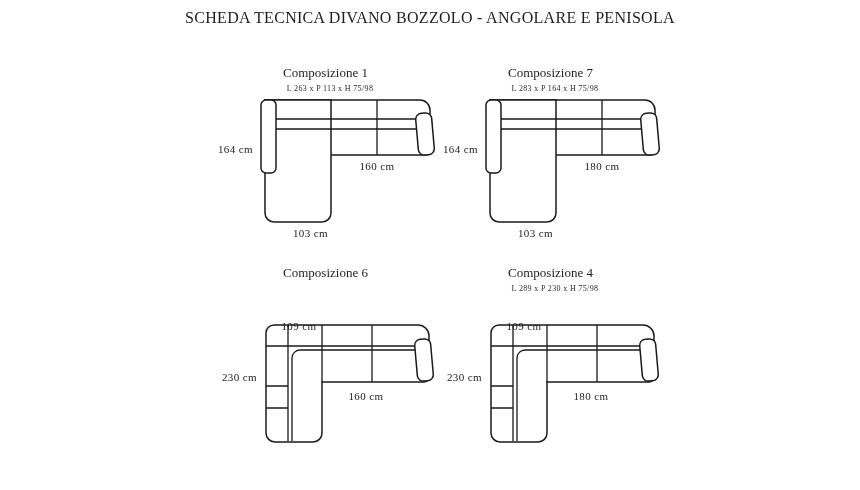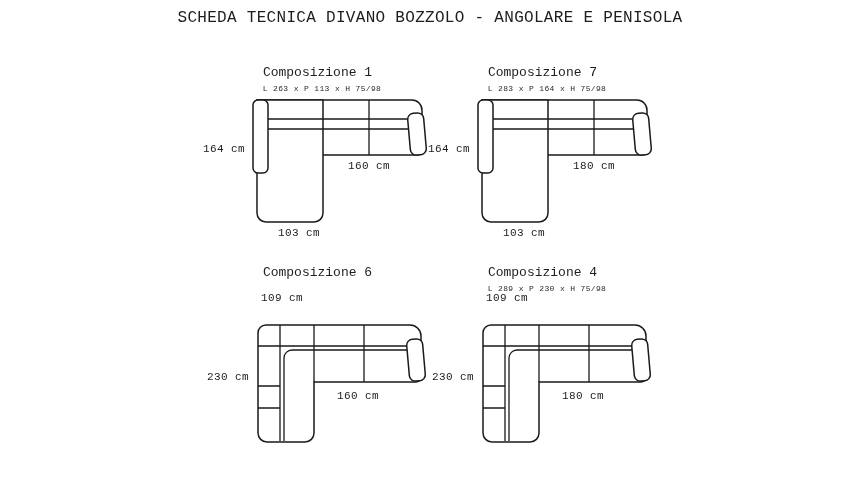--- a/index.html
+++ b/index.html
@@ -1,31 +1,31 @@
 <!DOCTYPE html>
 <html><head>
 <meta charset="utf-8">
 <style>
   html,body{margin:0;padding:0;background:#fff;}
   .sheet{
     position:relative;width:860px;height:490px;background:#ffffff;overflow:hidden;
-    font-family:Liberation Mono, monospace;color:#1d1d1d;
+    font-family:Liberation Serif, serif;color:#1d1d1d;
   }
   .main-title{
     position:absolute;top:9px;left:0;width:860px;text-align:center;
     font-size:16px;letter-spacing:.3px;color:#1d1d1d;
   }
-  .comp{position:absolute;width:250px;height:200px;}
+  .comp{position:absolute;width:250px;height:200px;margin-left:8px;}
   .c-title{position:absolute;top:5px;left:0;width:235px;text-align:center;font-size:13px;color:#1e1e1e;}
   .c-dims{position:absolute;top:24px;left:0;width:244px;text-align:center;font-size:8px;letter-spacing:.35px;color:#2a2a2a;}
   .dim{position:absolute;font-size:11px;letter-spacing:.4px;line-height:13px;color:#1b1b1b;white-space:nowrap;}
   .d-left-p{left:0;top:83px;width:45px;text-align:right;}
   .d-inner-p{left:139px;top:100px;width:60px;text-align:center;}
   .d-bottom-p{left:60px;top:167px;width:60px;text-align:right;}
-  .d-top-a{left:61px;top:32px;width:60px;}
+  .d-top-a{left:61px;top:60px;width:60px;text-align:center;}
   .d-left-a{left:0;top:111px;width:49px;text-align:right;}
   .d-inner-a{left:128px;top:130px;width:60px;text-align:center;}
   .sofa{position:absolute;left:50px;}
   .sofa-p{top:36px;}
   .sofa-a{top:58px;}
 </style>
 </head>
 <body>
 
 <div class="sheet">

